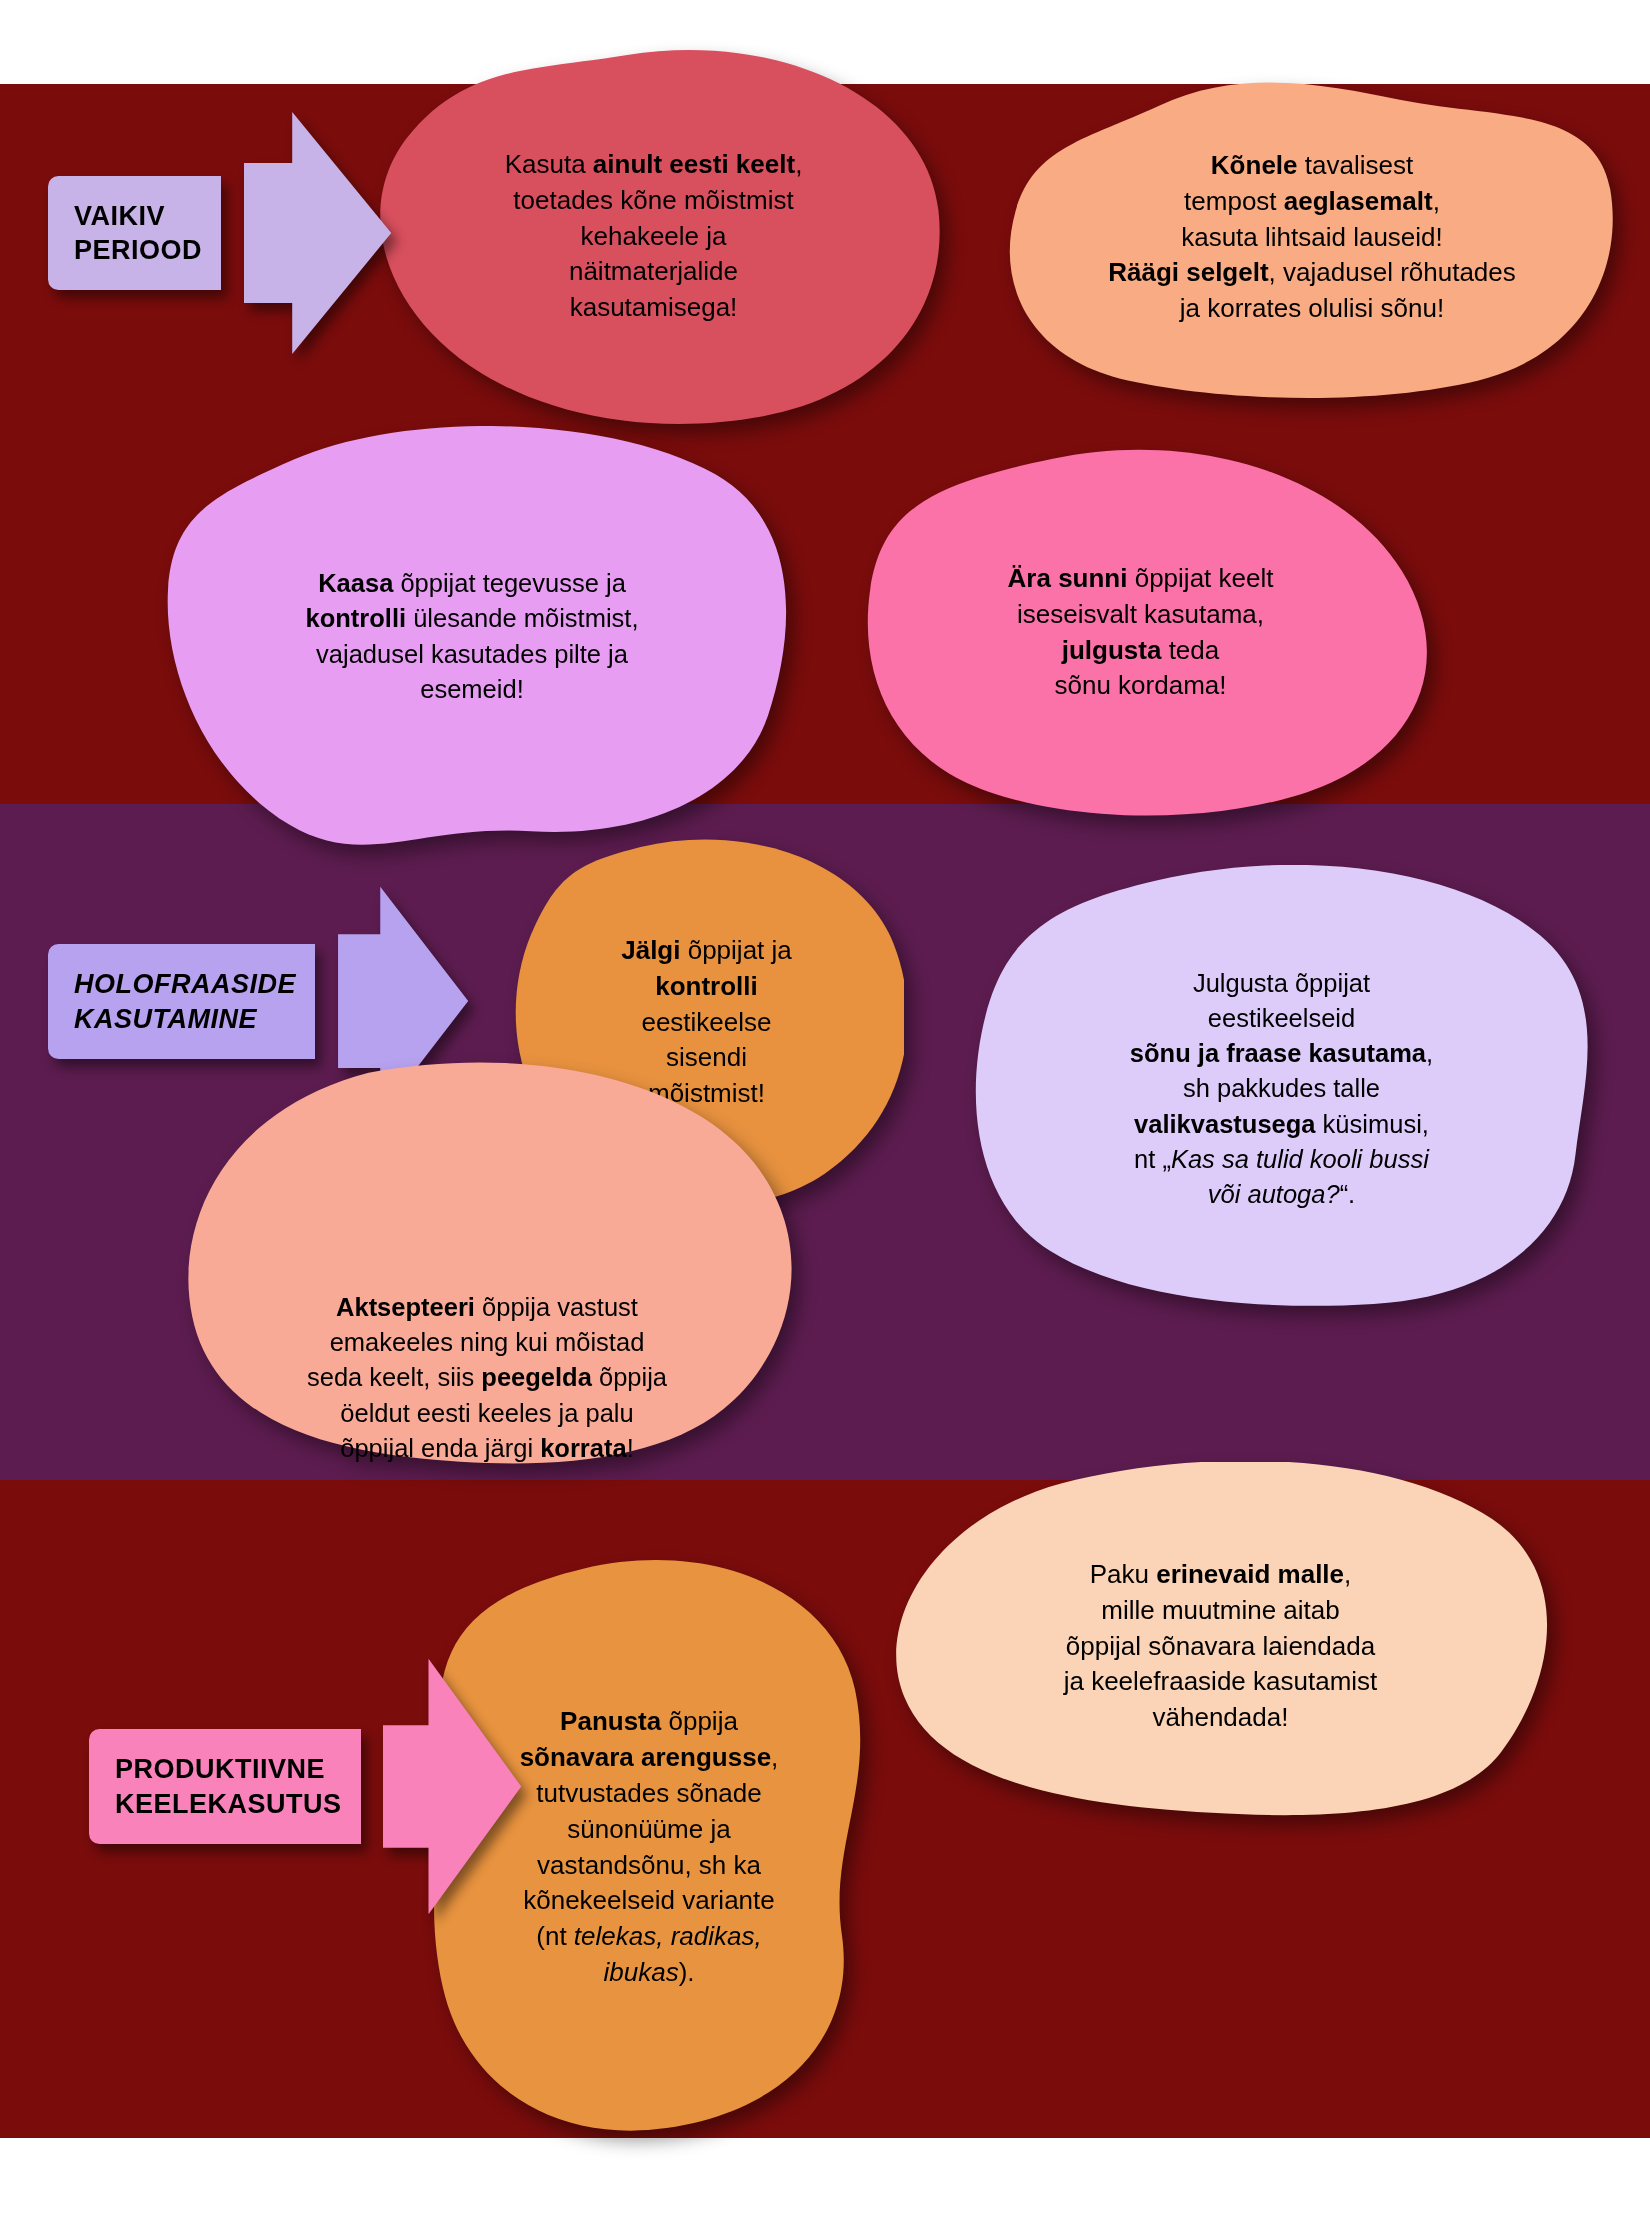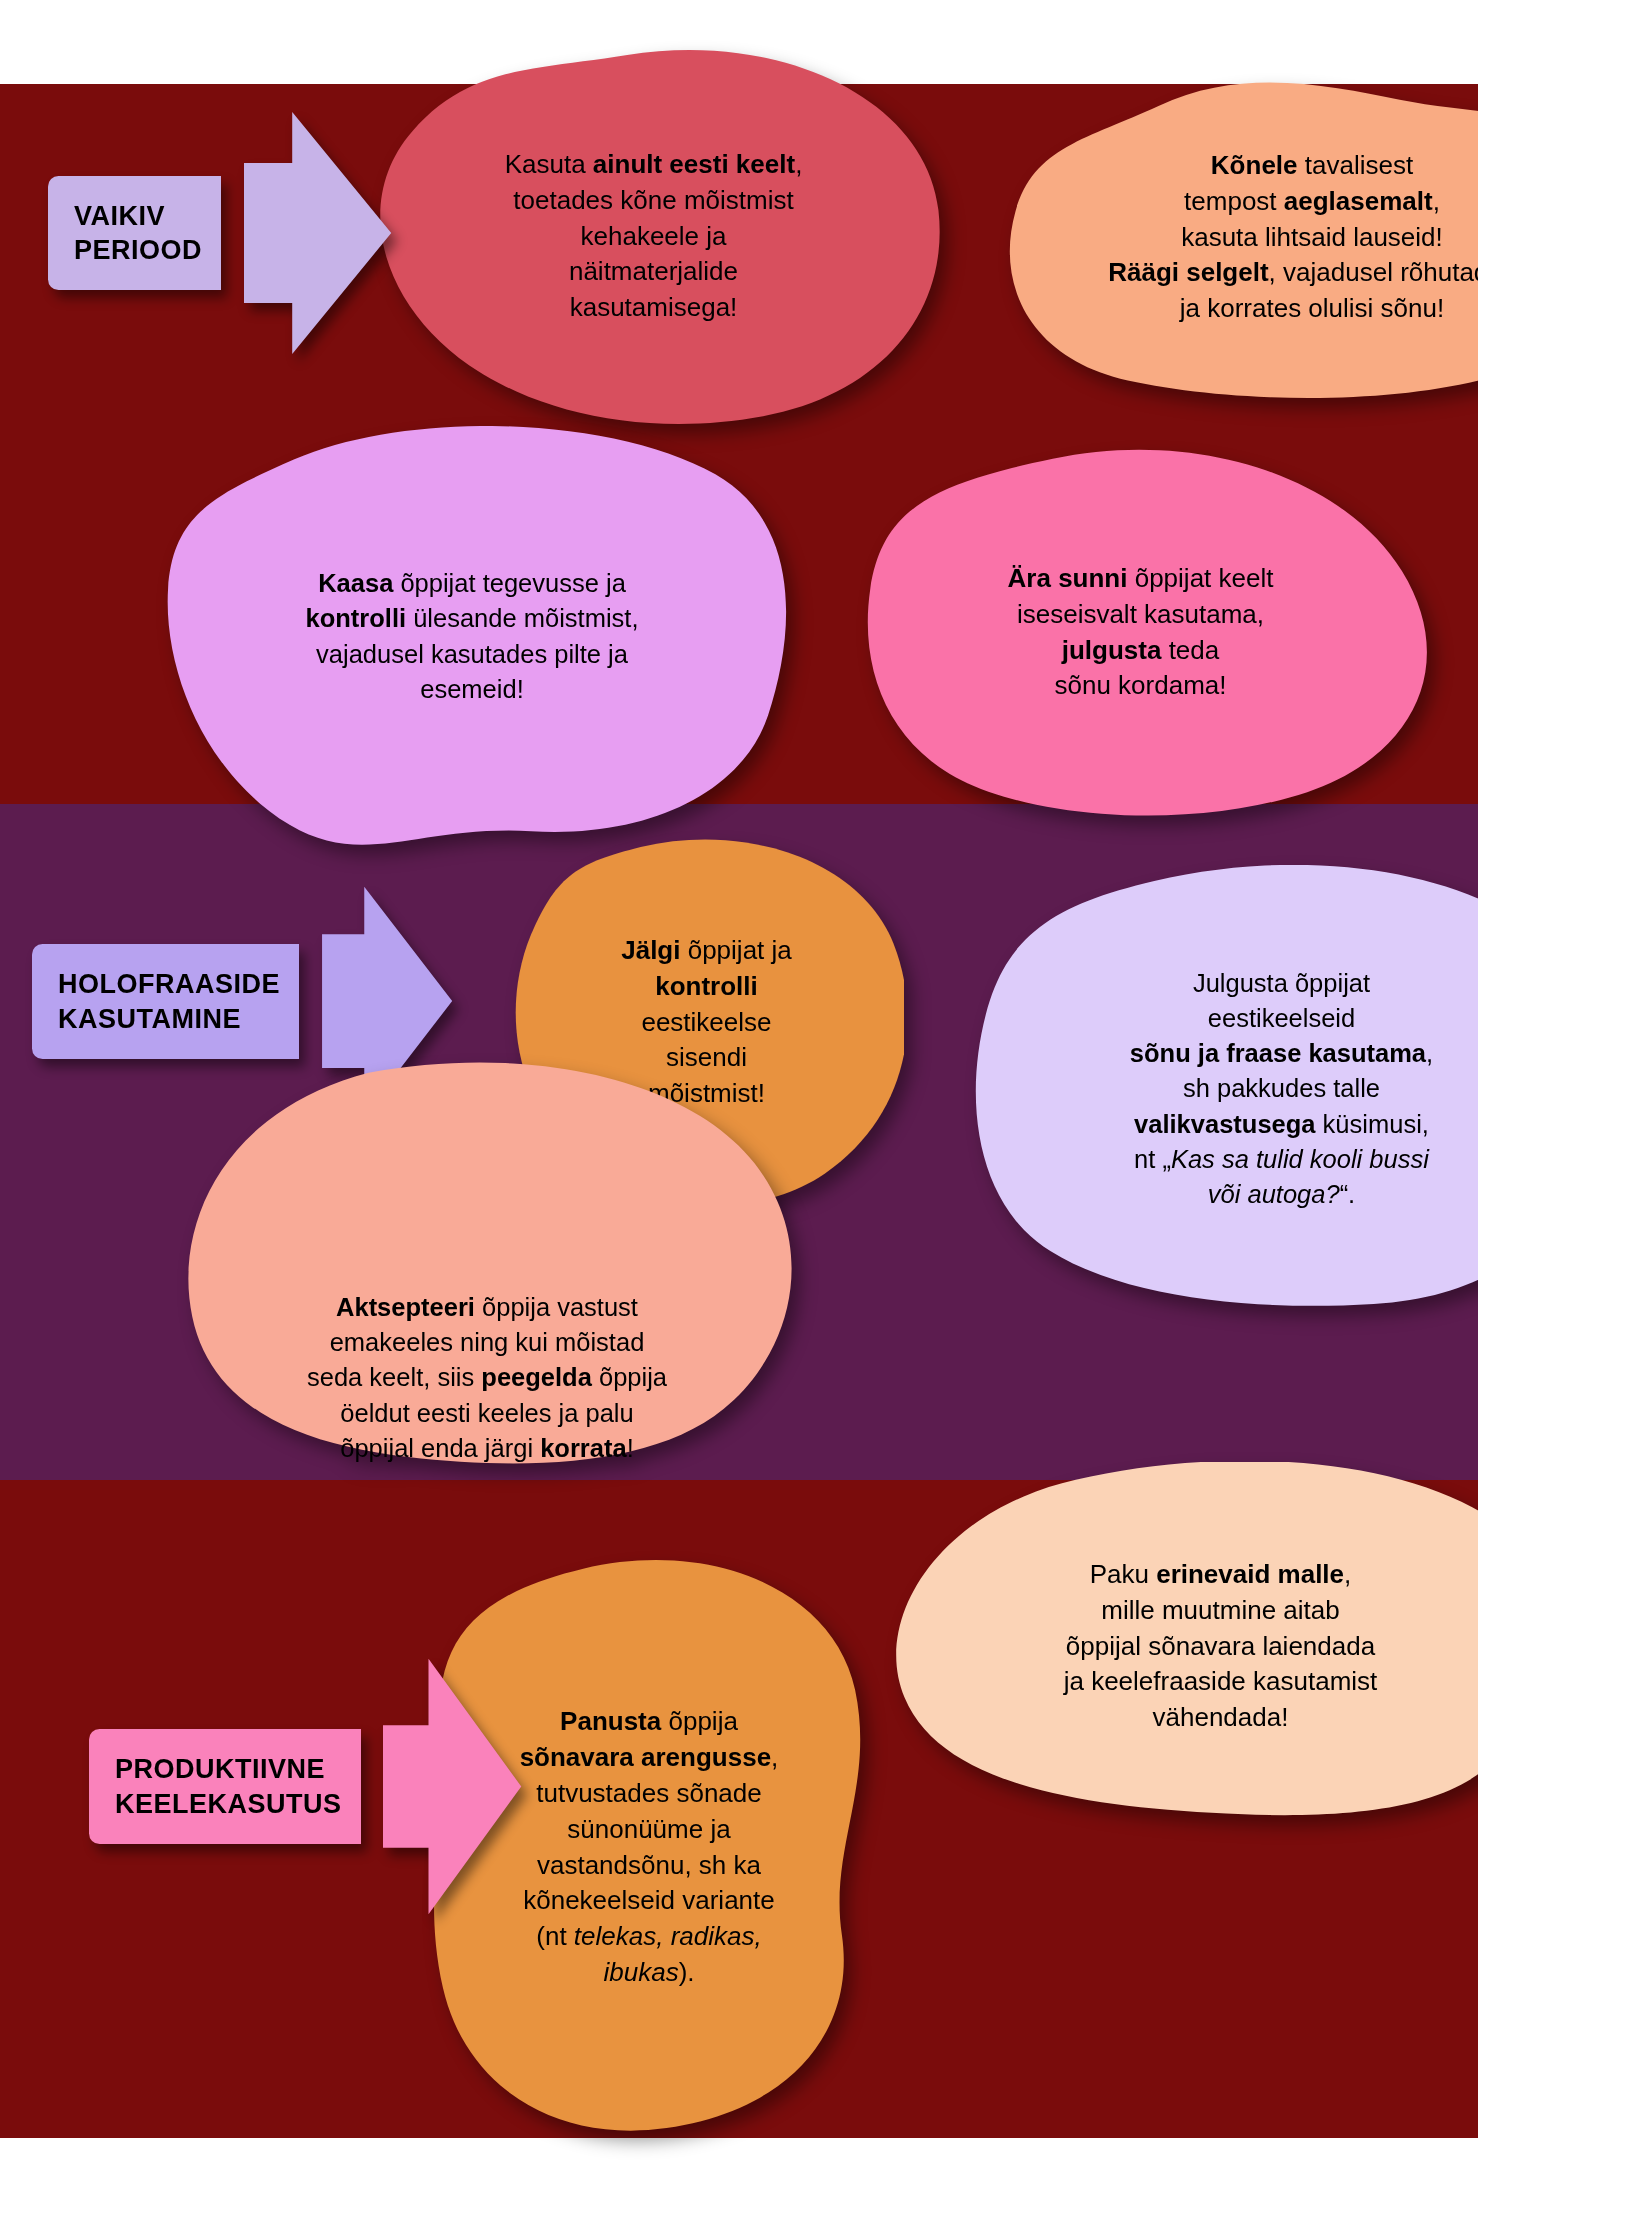--- a/index.html
+++ b/index.html
@@ -1,19 +1,19 @@
 <!DOCTYPE html>
 <html style="font-size:14px"><head>
 <meta charset="utf-8">
 <style>
   html,body{margin:0;padding:0;background:#ffffff;}
   body{font-family:"DejaVu Sans", sans-serif;}
   #page{
     position:relative;
-    width:1478px;height:2235px;
+    width:1650px;height:2235px;
     background:#ffffff;
     overflow:hidden;
   }
   .band{position:absolute;left:0;width:1650px;}
   .band-1{top:84px;height:720px;background:#7a0c0c;}
   .band-2{top:804px;height:676px;background:#5c1c4f;}
   .band-3{top:1480px;height:658px;background:#7a0c0c;}
 
   
   .arrow{
@@ -106,21 +106,21 @@
     <div class="txt"><b>Jälgi</b> õppijat ja<br><b>kontrolli</b><br>eestikeelse<br>sisendi<br>mõistmist!</div>
   </div>
 
   <div class="blob" style="left:970px;top:865px;width:623px;height:448px;font-size:25.5px;">
     <svg viewBox="0 0 710 510" style="position:absolute;inset:0;width:100%;height:100%;">
       <path d="M210 18 C380 -22 560 5 650 80 C730 148 700 245 690 330 C680 420 600 492 460 500 C330 508 180 495 92 440 C8 388 -8 270 18 170 C42 80 95 45 210 18 Z" fill="#ddccfa"></path>
     </svg>
     <div class="txt">Julgusta õppijat<br>eestikeelseid<br><b>sõnu ja fraase kasutama</b>,<br>sh pakkudes talle<br><b>valikvastusega</b> küsimusi,<br>nt „<i>Kas sa tulid kooli bussi<br>või autoga?</i>“.</div>
   </div>
 
-  <div class="arrow" style="left:32px;top:885px;">
+  <div class="arrow" style="left:48px;top:885px;font-style:italic;">
     <div class="body" style="background:#b7a2f0;">HOLOFRAASIDE
 KASUTAMINE</div>
     <svg width="132" height="233" viewBox="0 0 150 265" style="margin-left:-1.8px;">
       <path d="M0 56 L48 56 L48 2 L148 132 L48 262 L48 208 L0 208 Z" fill="#b7a2f0"></path>
     </svg>
   </div>
 
   <div class="blob" style="left:180px;top:1062px;width:614px;height:404px;font-size:25.5px;align-items:flex-end;">
     <svg viewBox="0 0 700 460" style="position:absolute;inset:0;width:100%;height:100%;">
       <path d="M215 12 C400 -22 580 20 655 115 C728 208 700 330 620 395 C538 462 390 465 260 450 C130 435 35 390 14 290 C-8 185 50 55 215 12 Z" fill="#f9aa97"></path>

